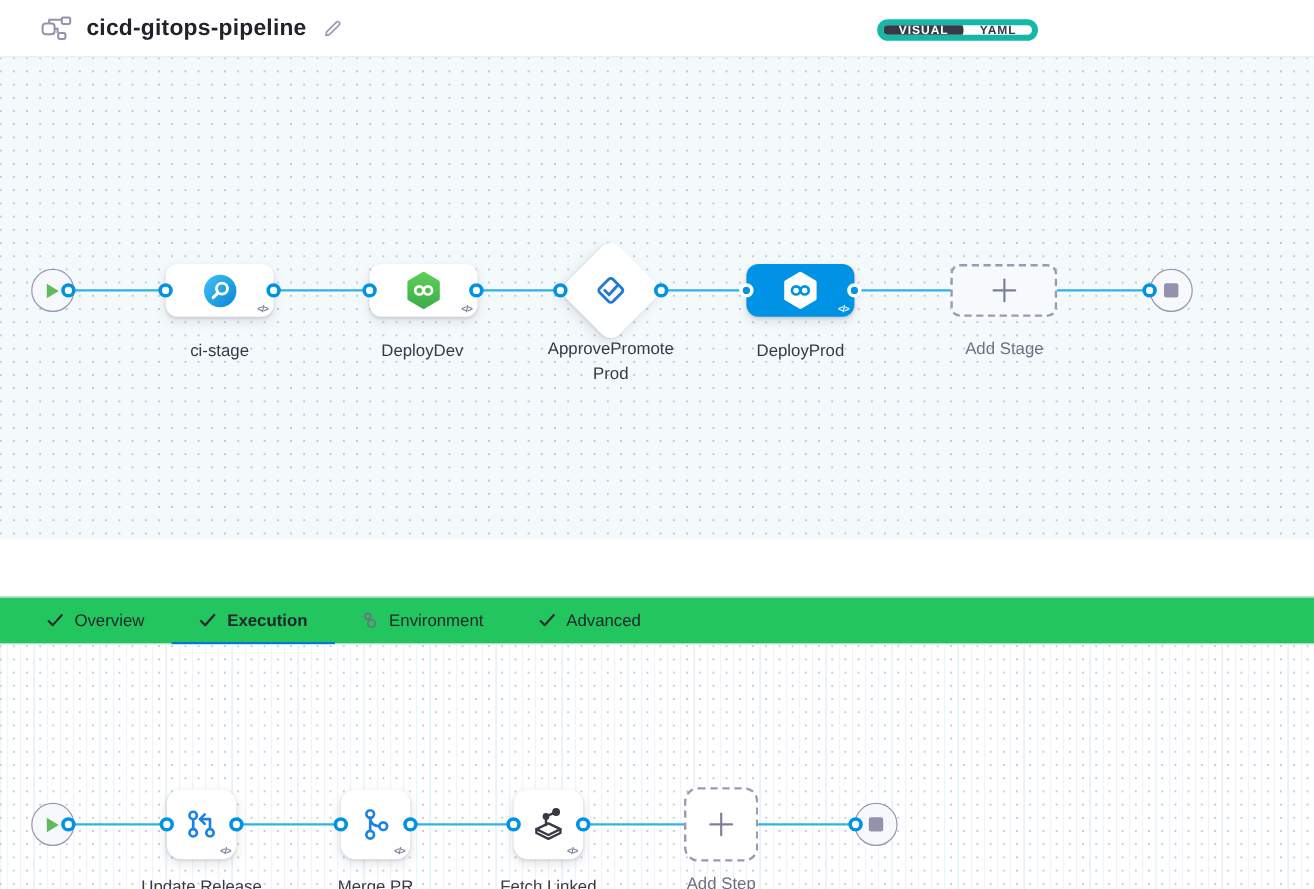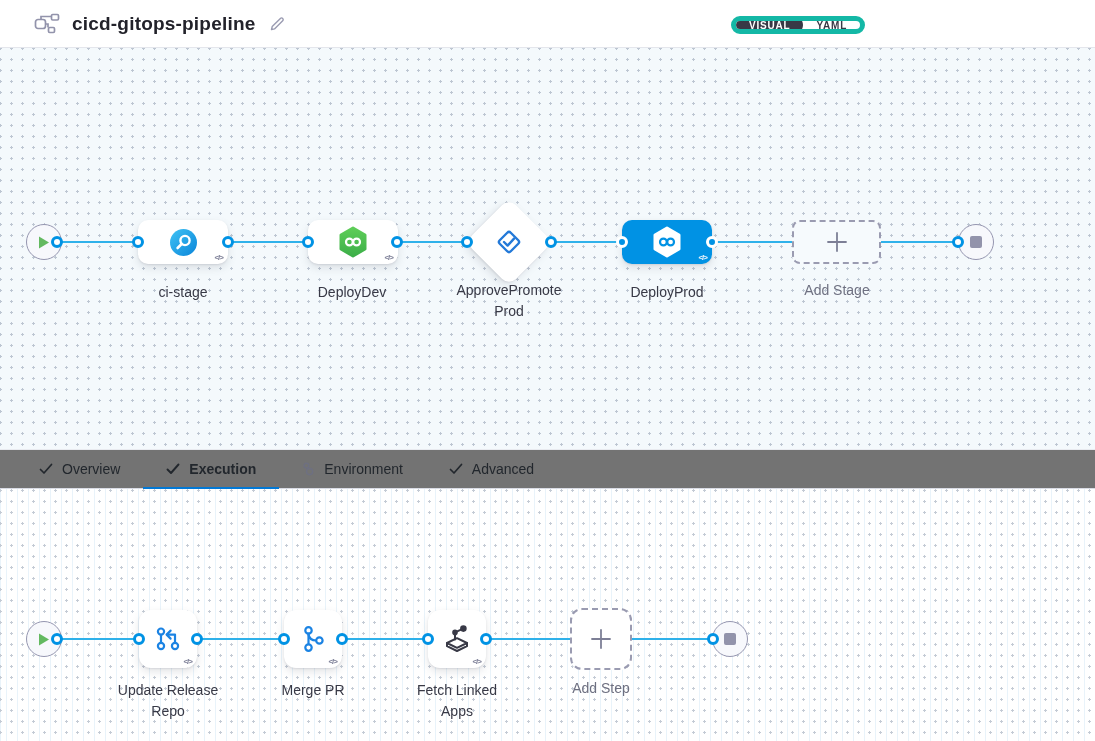--- a/index.html
+++ b/index.html
@@ -51,21 +51,21 @@
     display:flex; align-items:center; justify-content:center; z-index:4; cursor:pointer; }
 
   .code-badge { position:absolute; right:5px; bottom:2px; font-size:8px; font-weight:bold; color:#7e8098; letter-spacing:-1px; }
   .code-badge.light { color:#eaf5fd; }
 
   .node-label { position:absolute; text-align:center; font-size:14px; line-height:21px; color:#383946; z-index:2; }
   .node-label.gray { color:#6e7081; }
   .wrap-any { overflow-wrap:anywhere; word-break:break-word; }
 
   
-  .tabbar { height:40px; background:#737373; border-top:1px solid #e8eaef; border-bottom:1px solid #d9dbe4; display:flex; align-items:stretch; padding-left:16px; }
+  .tabbar { height:40px; background:#22c55e; border-top:1px solid #e8eaef; border-bottom:1px solid #d9dbe4; display:flex; align-items:stretch; padding-left:16px;margin-top:48px; }
   .tab { position:relative; display:flex; align-items:center; gap:9px; padding:0 23px; font-size:14px; color:#22272d; cursor:pointer; }
   .tab.active { font-weight:bold; }
   .tab.active::after { content:""; position:absolute; left:0; right:0; bottom:-1px; height:2px; background:#0278d5; }
 </style>
 </head>
 <body>
 
 <div class="screen">
 
   <div class="header">

